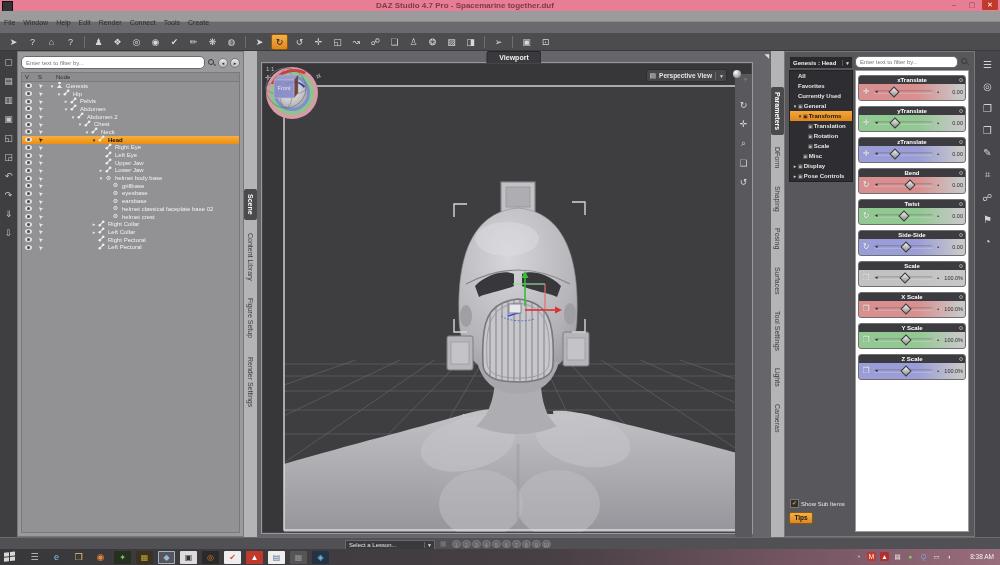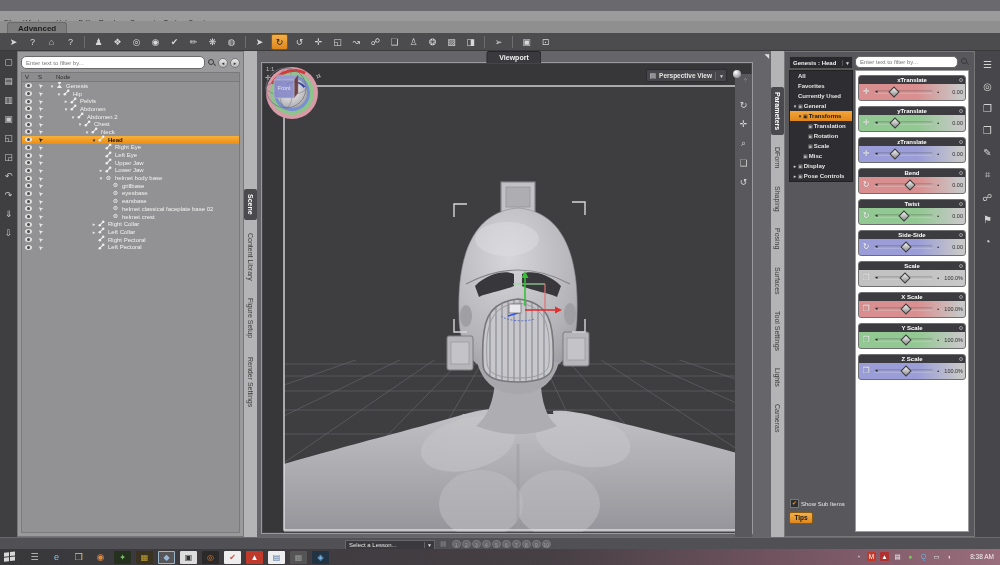--- a/index.html
+++ b/index.html
@@ -172,26 +172,32 @@
   .tk.on{box-shadow:inset 0 0 0 1px #9ab4c8;background-color:rgba(255,255,255,.14)!important;}
   #tray{position:absolute;right:46px;top:3px;display:flex;gap:4px;align-items:center;}
   .tray-ic{width:9px;height:9px;font-size:6.5px;line-height:9px;text-align:center;border-radius:1px;}
   #clock{position:absolute;right:6px;top:0;height:16px;line-height:16px;font-size:6.5px;color:#f2f2f2;}
 </style>
 </head>
 <body>
 
 <div id="app">
 
+  <div id="titlebar">
+    <span id="app-icon"></span>
+    <div id="title-text">DAZ Studio 4.7 Pro - Spacemarine together.duf</div>
+    <div id="win-controls">
+        <span class="wbtn">–</span>
+        <span class="wbtn">▢</span>
+        <span class="wbtn close">✕</span>
+      </div>
+  </div>
 
   <div id="menubar"><span class="menu-item">File</span><span class="menu-item">Window</span><span class="menu-item">Help</span><span class="menu-item">Edit</span><span class="menu-item">Render</span><span class="menu-item">Connect</span><span class="menu-item">Tools</span><span class="menu-item">Create</span></div>
 
-  <div id="layoutbar">
-    <div id="layout-tab">Advanced</div>
-  </div>
 
   <div id="toolbar">
       <span class="tb-ic">➤</span>
       <span class="tb-ic">?</span>
       <span class="tb-ic">⌂</span>
       <span class="tb-ic">?</span>
       <span class="tb-sep"></span>
       <span class="tb-ic">♟</span>
       <span class="tb-ic">❖</span>
       <span class="tb-ic">◎</span>

